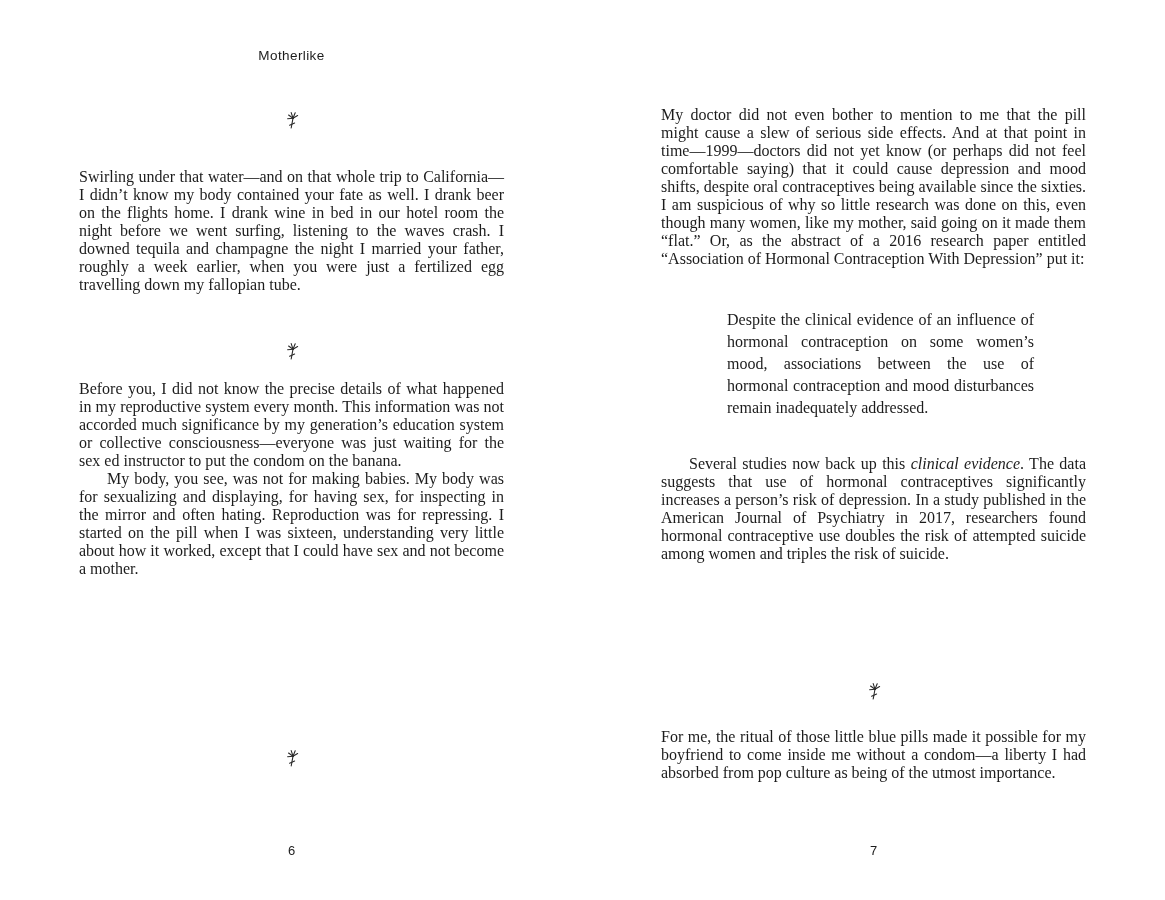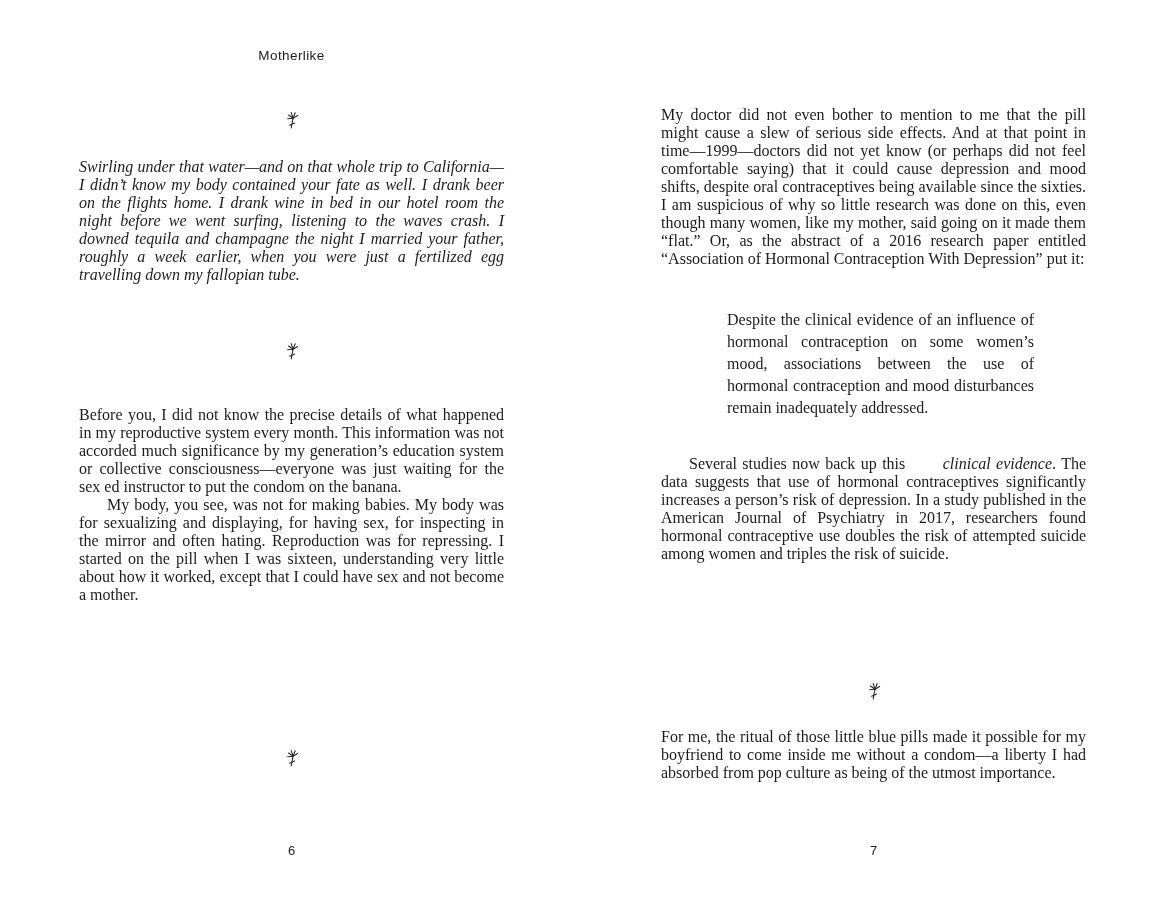--- a/index.html
+++ b/index.html
@@ -73,21 +73,21 @@
     position: absolute;
     top: 843px;
     left: 0;
     width: 100%;
     text-align: center;
     font-family: "Liberation Sans", sans-serif;
     font-size: 13px;
     color: #1c1c1c;
   }
 
-  .italic { font-style: italic; margin-left: 32px; }
+  .italic { font-style: italic; }
 </style>
 </head>
 <body>
 
 <div class="spread">
 
   <div class="page page-left">
 
     <div class="running-head">Motherlike</div>
 
@@ -98,39 +98,39 @@
           <path d="M5.6 15.2 L10.6 13.0"></path>
           <path d="M9 8.2 L4.6 5.0"></path>
           <path d="M9 8.2 L7.2 2.6"></path>
           <path d="M9 8.2 L11.2 2.8"></path>
           <path d="M9 8.2 L13.6 5.6"></path>
           <path d="M9 8.2 L3.6 8.8"></path>
         </g>
       </svg>
     </div>
 
-    <div class="body-text" style="top:158px;font-style:italic;">
+    <div class="body-text" style="top:168px;">
       <p>Swirling under that water—and on that whole trip to California—I didn’t know my body contained your fate as well. I drank beer on the flights home. I drank wine in bed in our hotel room the night before we went surfing, listening to the waves crash. I downed tequila and champagne the night I married your father, roughly a week earlier, when you were just a fertilized egg travelling down my fallopian tube.</p>
     </div>
 
     <div class="ornament" style="top:341px;">
       <svg width="16" height="19" viewBox="0 0 16 19">
         <g stroke="#2a2a2a" stroke-width="1.1" stroke-linecap="round" fill="none">
           <path d="M7.2 18 L9 8.2"></path>
           <path d="M5.6 15.2 L10.6 13.0"></path>
           <path d="M9 8.2 L4.6 5.0"></path>
           <path d="M9 8.2 L7.2 2.6"></path>
           <path d="M9 8.2 L11.2 2.8"></path>
           <path d="M9 8.2 L13.6 5.6"></path>
           <path d="M9 8.2 L3.6 8.8"></path>
         </g>
       </svg>
     </div>
 
-    <div class="body-text" style="top:406px;">
+    <div class="body-text" style="top:380px;">
       <p>Before you, I did not know the precise details of what happened in my reproductive system every month. This information was not accorded much significance by my generation’s education system or collective consciousness—everyone was just waiting for the sex ed instructor to put the condom on the banana.</p>
       <p class="indent">My body, you see, was not for making babies. My body was for sexualizing and displaying, for having sex, for inspecting in the mirror and often hating. Reproduction was for repressing. I started on the pill when I was sixteen, understanding very little about how it worked, except that I could have sex and not become a mother.</p>
     </div>
 
     <div class="ornament" style="top:748px;">
       <svg width="16" height="19" viewBox="0 0 16 19">
         <g stroke="#2a2a2a" stroke-width="1.1" stroke-linecap="round" fill="none">
           <path d="M7.2 18 L9 8.2"></path>
           <path d="M5.6 15.2 L10.6 13.0"></path>
           <path d="M9 8.2 L4.6 5.0"></path>

